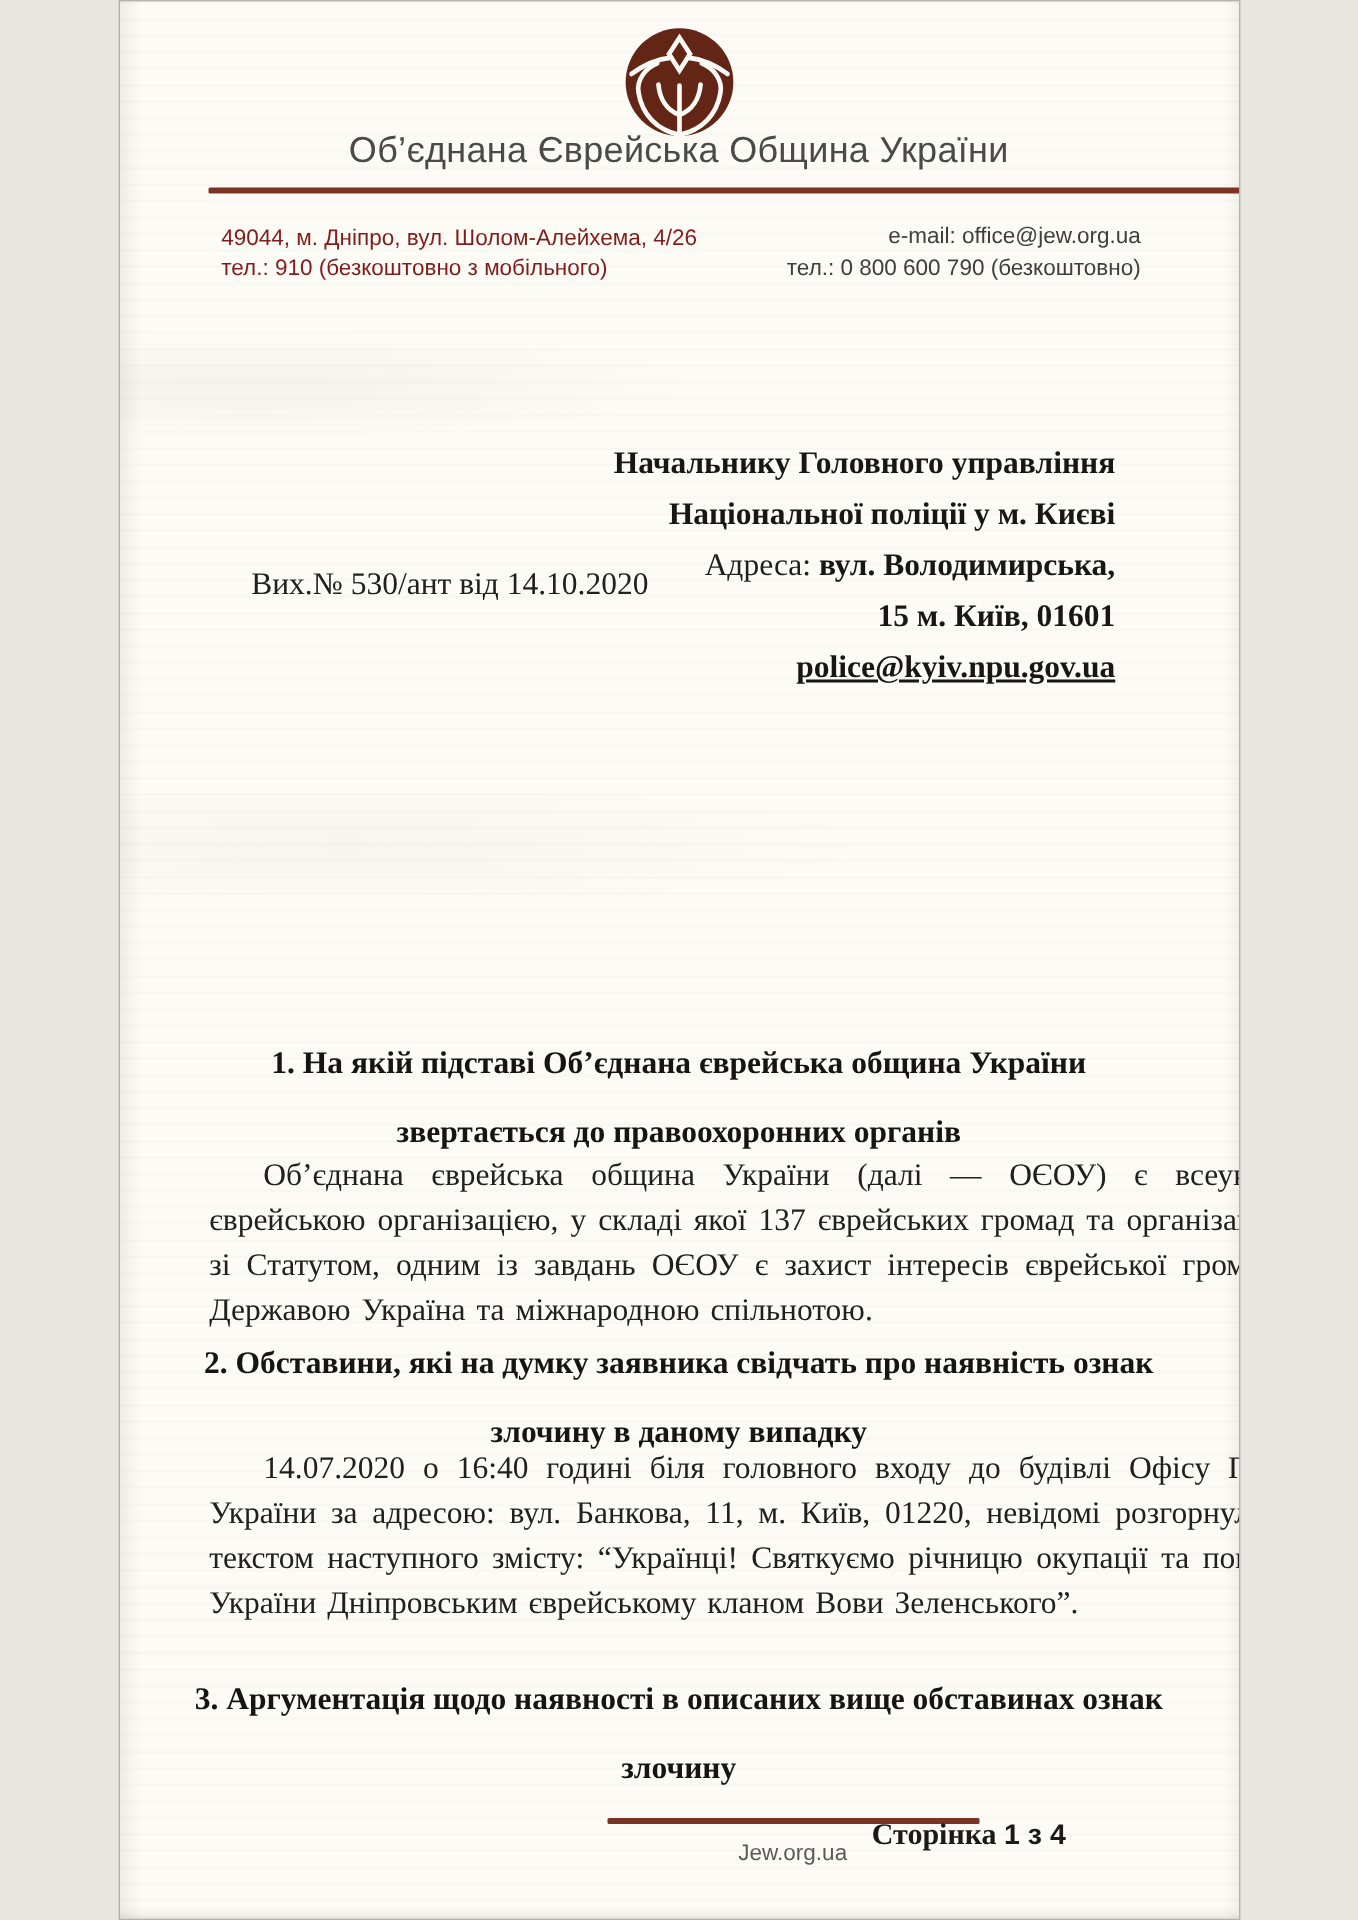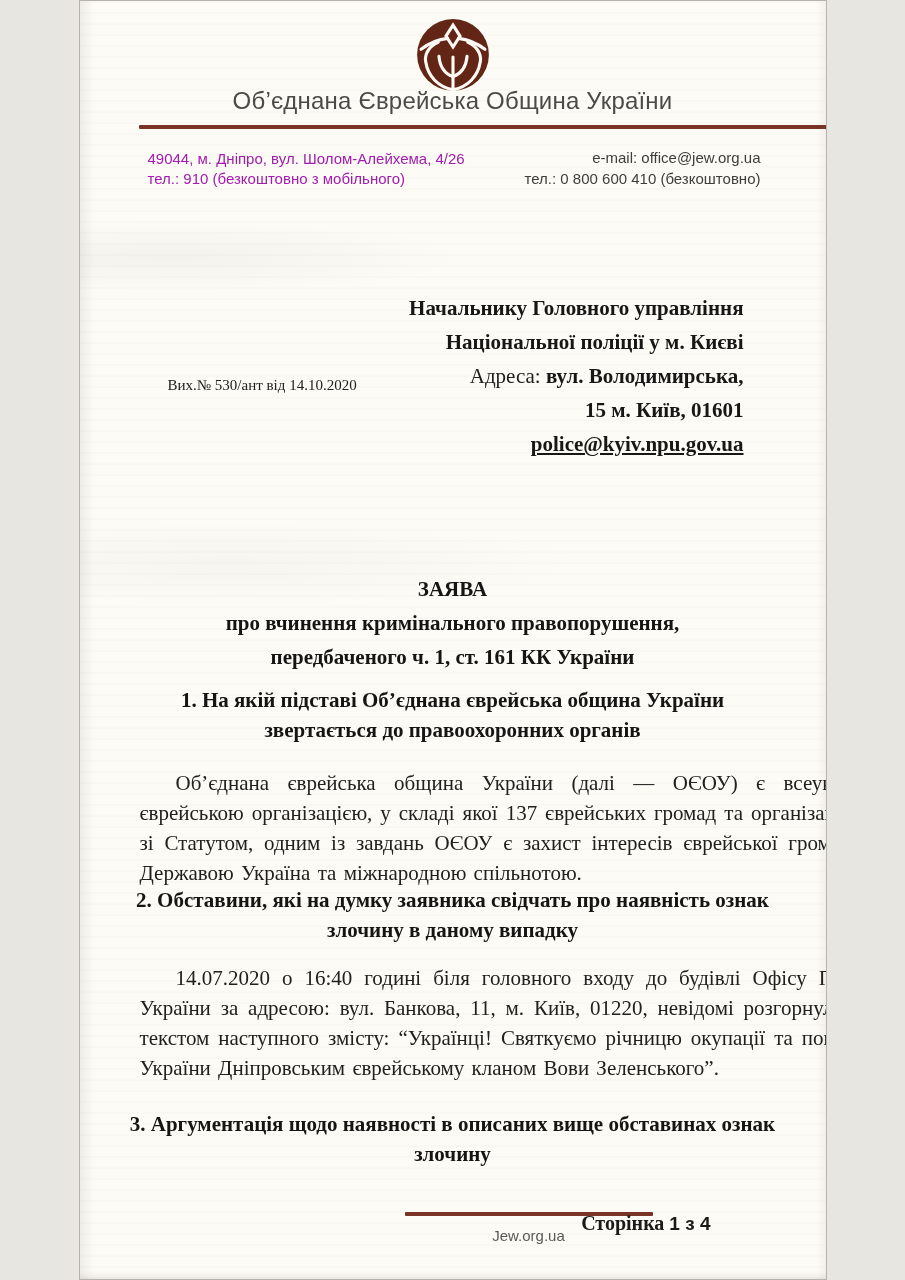--- a/index.html
+++ b/index.html
@@ -31,50 +31,50 @@
   .org-title {
     top:86px; left:0; width:100%;
     text-align:center;
     font-family:"Liberation Sans", sans-serif;
     font-size:24px; color:#4b4a48; letter-spacing:0.2px;
   }
   .header-rule { top:124px; left:59px; width:781px; height:4px; background:#7a3426; border-radius:1px; }
   .addr-block {
     top:148px; left:68px;
     font-family:"Liberation Sans", sans-serif;
-    font-size:15px; line-height:20px; color:#a21caf;
+    font-size:15px; line-height:20px; color:#7f1d1d;
   }
   .contact-block {
     top:146px; right:65px; text-align:right;
     font-family:"Liberation Sans", sans-serif;
     font-size:15px; line-height:21px; color:#3f3e3c;margin-left:26px;
   }
 
   
-  .refnum { top:376px; left:88px; font-size:15px; color:#21201e; }
+  .refnum { top:376px; left:88px; font-size:21px; color:#21201e; }
   .addressee {
     top:290px; right:82px; width:480px;
     text-align:right; font-size:21px; line-height:34px;
     font-weight:bold; color:#181715;
   }
   .addressee .regular { font-weight:normal; color:#21201e; }
   .addressee .email { text-decoration:underline; }
 
   
   .doc-title-block {
     top:571px; left:0; width:100%;
     text-align:center; font-weight:bold;
     font-size:21px; line-height:34px; color:#161513;
   }
 
   
   .sec-heading {
     left:0; right:0; margin:0 auto;
     text-align:center; font-weight:bold;
-    font-size:21px; line-height:30px; color:#161513;
+    font-size:21px; line-height:46px; color:#161513;
   }
   .sec-1 { top:684px; max-width:640px; }
   .sec-2 { top:884px; max-width:700px; }
   .sec-3 { top:1108px; max-width:700px; }
   .para {
     left:60px; width:784px;
     font-size:21px; line-height:30px;
     text-align:justify; text-indent:36px;
     word-spacing:2px; color:#21201e;
   }
@@ -114,38 +114,33 @@
   <div class="abs org-title">Об’єднана Єврейська Община України</div>
   <div class="abs header-rule"></div>
 
   <div class="abs addr-block">
     <div>49044, м. Дніпро, вул. Шолом-Алейхема, 4/26</div>
     <div>тел.: 910 (безкоштовно з мобільного)</div>
   </div>
 
   <div class="abs contact-block">
     <div>e-mail: office@jew.org.ua</div>
-    <div>тел.: 0 800 600 410 (безкоштовно)</div>
+    <div>тел.: 0 800 600 790 (безкоштовно)</div>
   </div>
 
   <div class="abs refnum">Вих.№ 530/ант від 14.10.2020</div>
 
   <div class="abs addressee">
     <div>Начальнику Головного управління</div>
     <div>Національної поліції у м. Києві</div>
     <div><span class="regular">Адреса: </span><span>вул. Володимирська,</span></div>
     <div>15 м. Київ, 01601</div>
     <div class="email">police@kyiv.npu.gov.ua</div>
   </div>
 
-  <div class="abs doc-title-block">
-    <div>ЗАЯВА</div>
-    <div>про вчинення кримінального правопорушення,</div>
-    <div>передбаченого ч. 1, ст. 161 КК України</div>
-  </div>
 
   <div class="abs sec-heading sec-1">1. На якій підставі Об’єднана єврейська община України звертається до правоохоронних органів</div>
   <p class="abs para para-1">Об’єднана єврейська община України (далі — ОЄОУ) є всеукраїнською єврейською організацією, у складі якої 137 єврейських громад та організацій. Згідно зі Статутом, одним із завдань ОЄОУ є захист інтересів єврейської громади перед Державою Україна та міжнародною спільнотою.</p>
 
   <div class="abs sec-heading sec-2">2. Обставини, які на думку заявника свідчать про наявність ознак злочину в даному випадку</div>
   <p class="abs para para-2">14.07.2020 о 16:40 годині біля головного входу до будівлі Офісу Президента України за адресою: вул. Банкова, 11, м. Київ, 01220, невідомі розгорнули банер з текстом наступного змісту: “Українці! Святкуємо річницю окупації та пограбування України Дніпровським єврейському кланом Вови Зеленського”.</p>
 
   <div class="abs sec-heading sec-3">3. Аргументація щодо наявності в описаних вище обставинах ознак злочину</div>
 
   <div class="abs footer-rule"></div>

